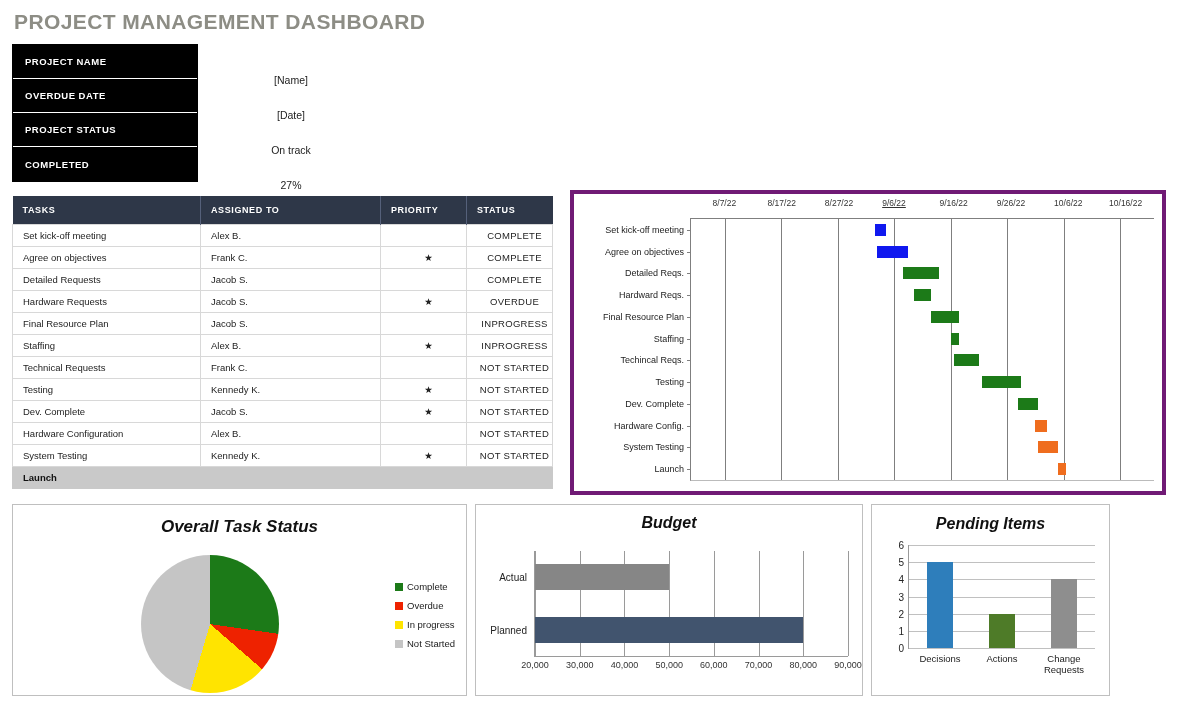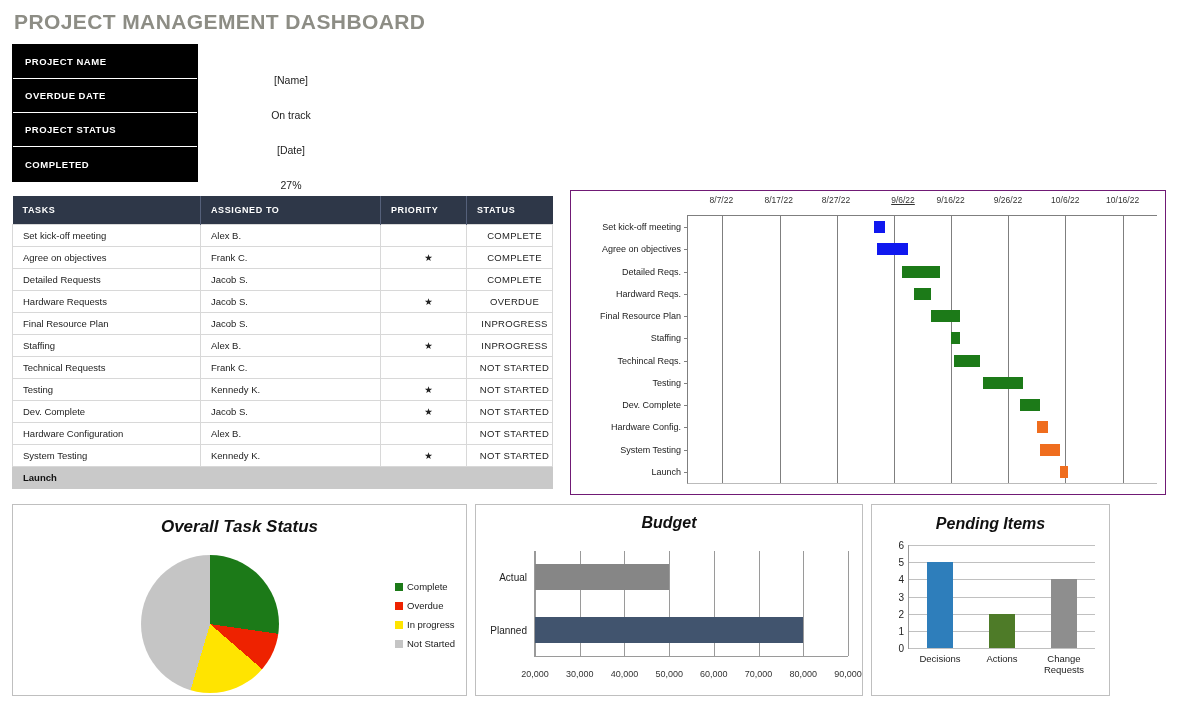--- a/index.html
+++ b/index.html
@@ -48,21 +48,21 @@
   .td-status{text-align:center;padding-left:0;font-size:8.5px;letter-spacing:.3px;}
   .st-complete{color:#19662b;}
   .st-overdue{color:#e01b00;}
   .st-inprogress{color:#f07020;}
   .st-notstarted{color:#9a9a9a;}
   .row-launch td{background:#c9c9c9;font-weight:bold;font-size:9.5px;color:#111;
     border-color:#c9c9c9;}
 
   
   .gantt-panel{position:absolute;left:570px;top:190px;width:596px;height:305px;
-    border:1px solid #701a75;background:#fff;box-sizing:border-box;}
+    border:4px solid #701a75;background:#fff;box-sizing:border-box;}
   .gantt-dates{position:absolute;left:0;top:4px;width:100%;height:18px;}
   .gantt-date{position:absolute;top:0;font-size:8.5px;color:#333;transform:translateX(-50%);
     white-space:nowrap;}
   .gantt-plot{position:absolute;left:116px;top:24px;right:8px;bottom:10px;
     border-left:1px solid #7f7f7f;border-top:1px solid #7f7f7f;
     border-bottom:1px solid #bbb;box-sizing:border-box;}
   .vline{position:absolute;top:0;bottom:0;width:1px;background:#7f7f7f;}
   .grow{position:absolute;left:0;right:0;}
   .glabel{position:absolute;right:100%;margin-right:7px;font-size:9px;color:#222;
     white-space:nowrap;transform:translateY(-50%);}
@@ -86,21 +86,21 @@
   .legend-item{display:flex;align-items:center;margin-bottom:8px;font-size:9.5px;color:#1a1a1a;}
   .legend-sw{width:8px;height:8px;margin-right:4px;display:inline-block;}
 
   
   .bud-plot{position:absolute;left:58px;top:46px;right:14px;bottom:38px;
     border-left:1px solid #9a9a9a;border-bottom:1px solid #9a9a9a;box-sizing:border-box;}
   .bud-grid{position:absolute;top:0;bottom:0;width:1px;background:#9a9a9a;}
   .bud-bar{position:absolute;left:0;height:26px;transform:translateY(-50%);}
   .bud-cat{position:absolute;right:100%;margin-right:8px;font-size:10px;color:#222;
     white-space:nowrap;transform:translateY(-50%);}
-  .bud-xlabel{position:absolute;top:100%;margin-top:13px;font-size:9px;color:#333;
+  .bud-xlabel{position:absolute;top:100%;margin-top:4px;font-size:9px;color:#333;
     transform:translateX(-50%);white-space:nowrap;}
 
   
   .pend-plot{position:absolute;left:36px;top:40px;right:14px;bottom:46px;
     border-left:1px solid #9a9a9a;border-bottom:1px solid #9a9a9a;box-sizing:border-box;}
   .pend-grid{position:absolute;left:0;right:0;height:1px;background:#c0c0c0;}
   .pend-ylabel{position:absolute;right:100%;margin-right:5px;font-size:10px;color:#222;
     transform:translateY(-50%);}
   .pend-bar{position:absolute;bottom:0;}
   .pend-cat{position:absolute;top:100%;margin-top:6px;font-size:9.5px;color:#222;
@@ -114,22 +114,22 @@
   <div class="dash-title">PROJECT MANAGEMENT DASHBOARD</div>
 
   <div class="info-box" id="info-box">
       <div class="info-row">PROJECT NAME</div>
       <div class="info-row">OVERDUE DATE</div>
       <div class="info-row">PROJECT STATUS</div>
       <div class="info-row">COMPLETED</div>
     </div>
   <div class="info-values" id="info-values">
       <div class="info-val v0">[Name]</div>
+      <div class="info-val">[Date]</div>
       <div class="info-val">On track</div>
-      <div class="info-val">[Date]</div>
       <div class="info-val">27%</div>
     </div>
 
   <table class="task-table">
     <colgroup>
       <col class="col-task">
         <col class="col-assigned">
         <col class="col-priority">
         <col class="col-status">
     </colgroup>
@@ -215,21 +215,21 @@
           <td class="td-status "></td>
         </tr>
       </tbody>
   </table>
 
   <div class="gantt-panel">
     <div class="gantt-dates" id="gantt-dates">
         <div class="gantt-date" style="left: 150.39px;">8/7/22</div>
         <div class="gantt-date" style="left: 207.707px;">8/17/22</div>
         <div class="gantt-date" style="left: 265.024px;">8/27/22</div>
-        <div class="gantt-date" style="left: 332px; text-decoration: underline;">9/6/22</div>
+        <div class="gantt-date" style="left: 320px; text-decoration: underline;">9/6/22</div>
         <div class="gantt-date" style="left: 379.659px;">9/16/22</div>
         <div class="gantt-date" style="left: 436.976px; text-align: right;">9/26/22</div>
         <div class="gantt-date" style="left: 494.293px;">10/6/22</div>
         <div class="gantt-date" style="left: 551.61px;">10/16/22</div>
       </div>
     <div class="gantt-plot" id="gantt-plot">
         <div class="vline" style="left: 7.31707%;"></div>
         <div class="vline" style="left: 19.5122%;"></div>
         <div class="vline" style="left: 31.7073%;"></div>
         <div class="vline" style="left: 43.9024%;"></div>

